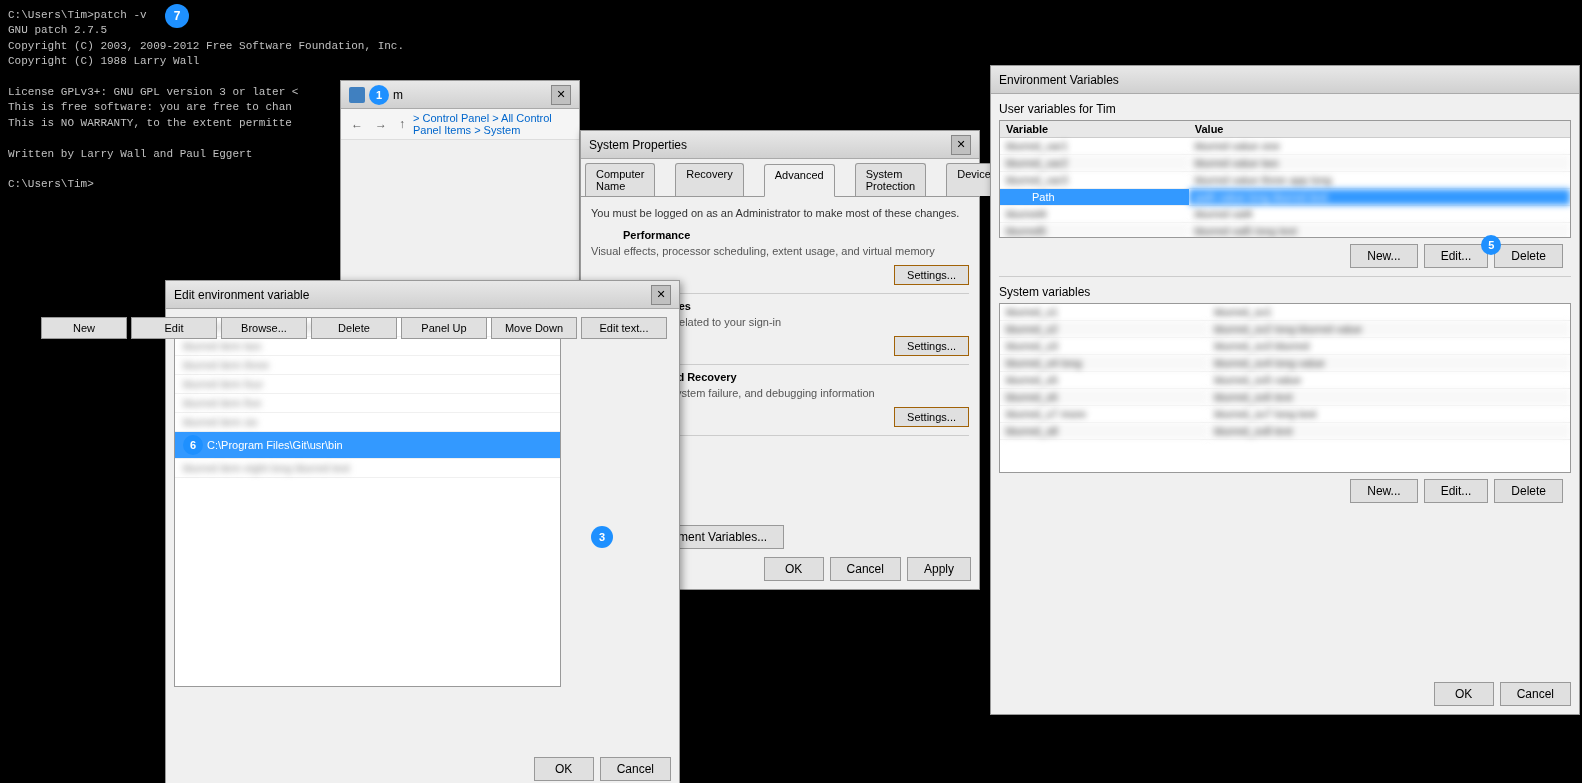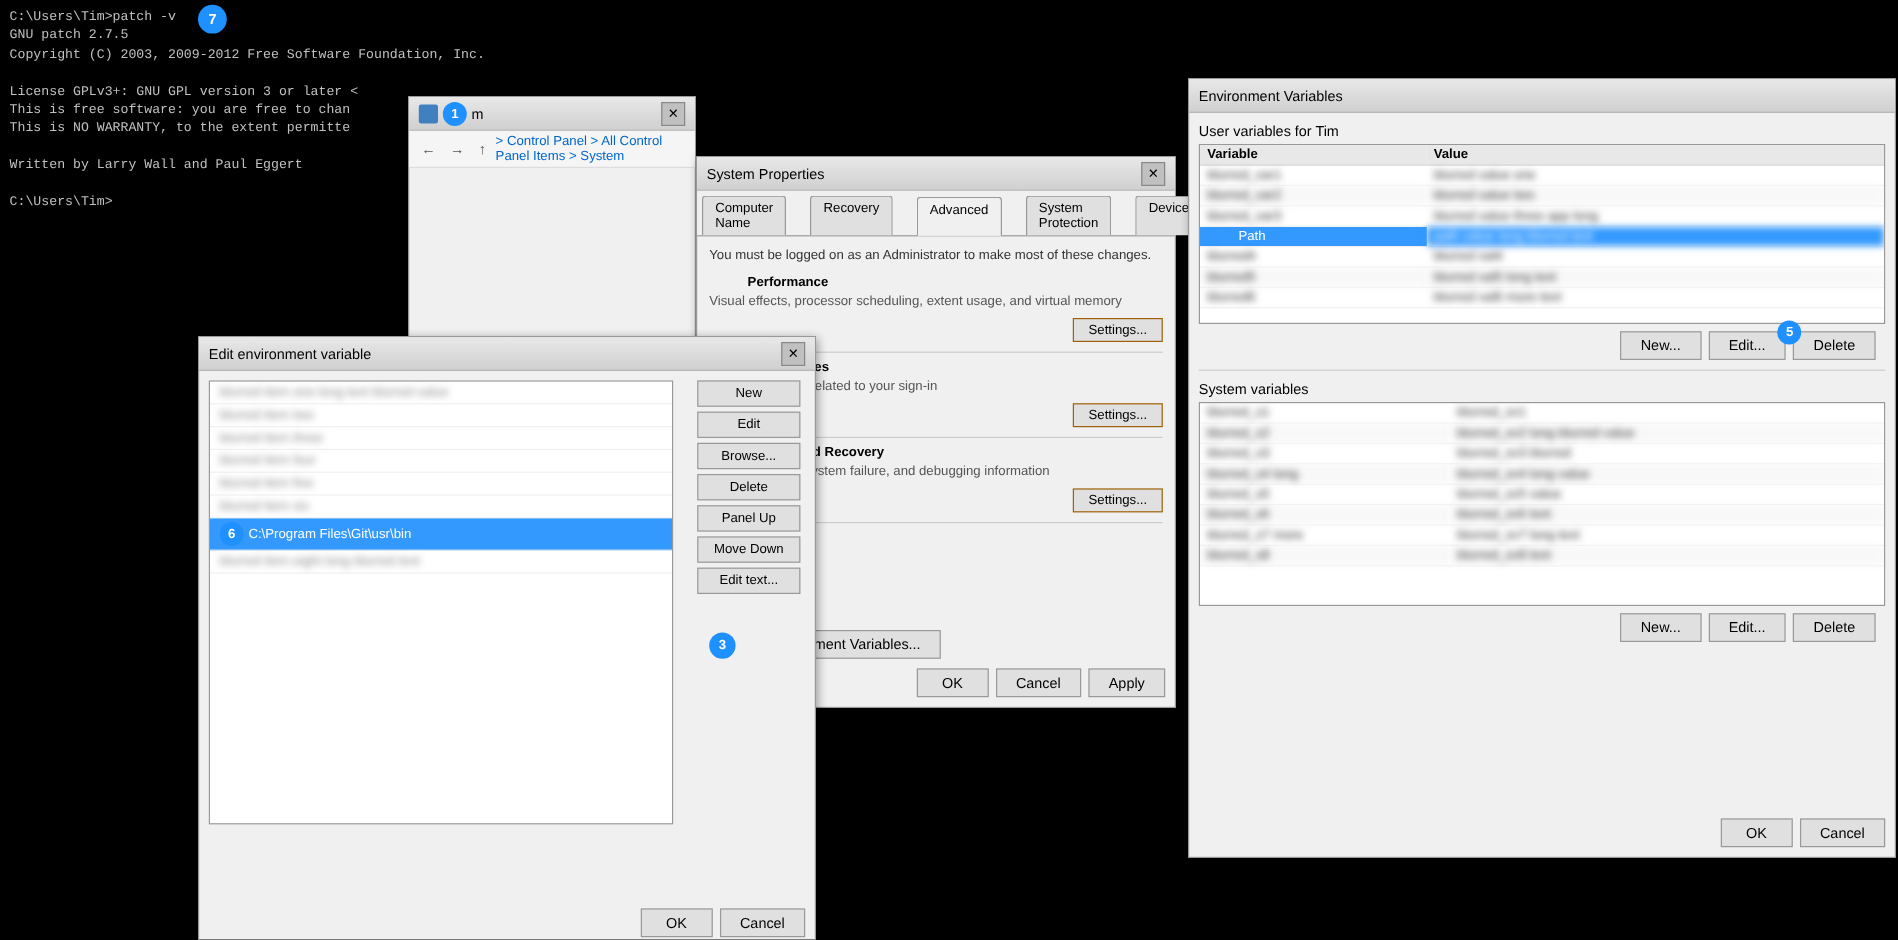--- a/index.html
+++ b/index.html
@@ -180,21 +180,21 @@
     .env-section-title {
       font-size: 12px;
       font-weight: normal;
       margin-bottom: 4px;
     }
 
     .env-table {
       width: 100%;
       border: 1px solid #999;
       background: #fff;
-      height: 150px;
+      height: 118px;
       overflow-y: auto;
       font-size: 11px;
     }
 
     .env-table table {
       width: 100%;
       border-collapse: collapse;
     }
 
     .env-table th {
@@ -260,21 +260,21 @@
     .env-list-item.selected {
       background: #3399ff;
       color: #fff;
     }
 
     .edit-buttons {
       position: absolute;
       top: 36px;
       right: 12px;
       display: flex;
-      flex-direction: column;
+      flex-direction: row;
       gap: 4px;
     }
 
     .edit-btn {
       background: #e0e0e0;
       border: 1px solid #999;
       padding: 4px 0;
       cursor: pointer;
       font-size: 11px;
       width: 86px;
@@ -345,20 +345,21 @@
     ::-webkit-scrollbar-track { background: #f0f0f0; border: 1px solid #ccc; }
     ::-webkit-scrollbar-thumb { background: #c0c0c0; border: 1px solid #aaa; }
   </style>
 </head>
 <body>
 
 <div class="terminal">
   <div>C:\Users\Tim&gt;patch -v</div>
   <div>GNU patch 2.7.5</div>
   <div>Copyright (C) 2003, 2009-2012 Free Software Foundation, Inc.</div>
+  <div>Copyright (C) 1988 Larry Wall</div>
   <div>&nbsp;</div>
   <div>License GPLv3+: GNU GPL version 3 or later &lt;</div>
   <div>This is free software: you are free to chan</div>
   <div>This is NO WARRANTY, to the extent permitte</div>
   <div>&nbsp;</div>
   <div>Written by Larry Wall and Paul Eggert</div>
   <div>&nbsp;</div>
   <div>C:\Users\Tim&gt;</div>
 </div>
 

